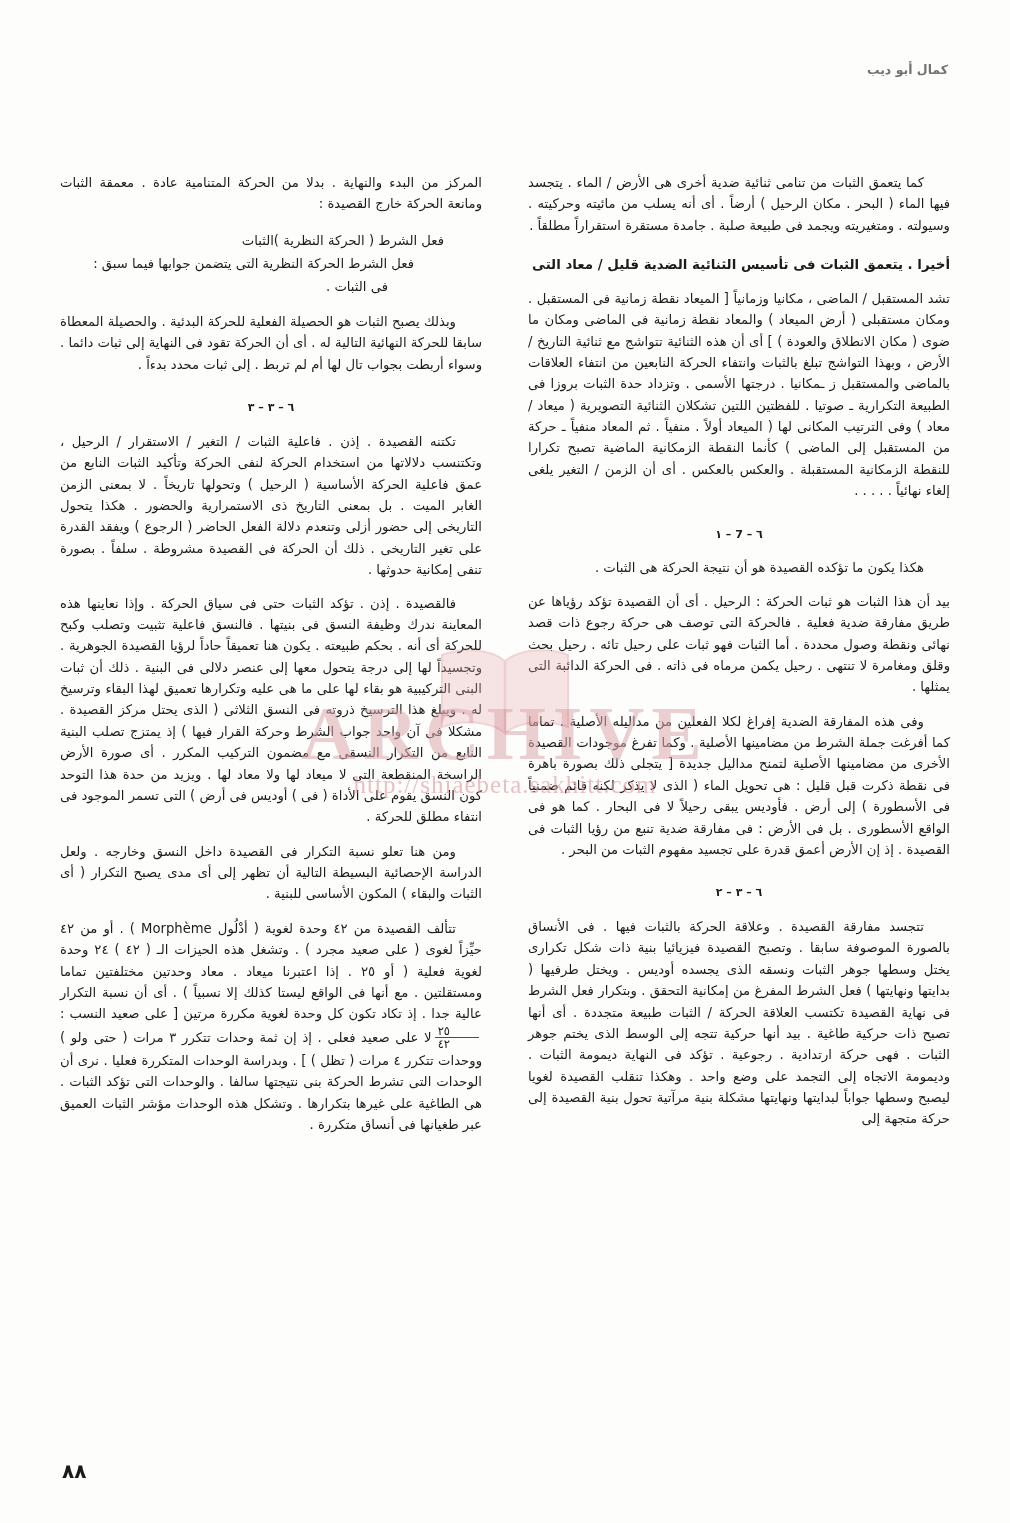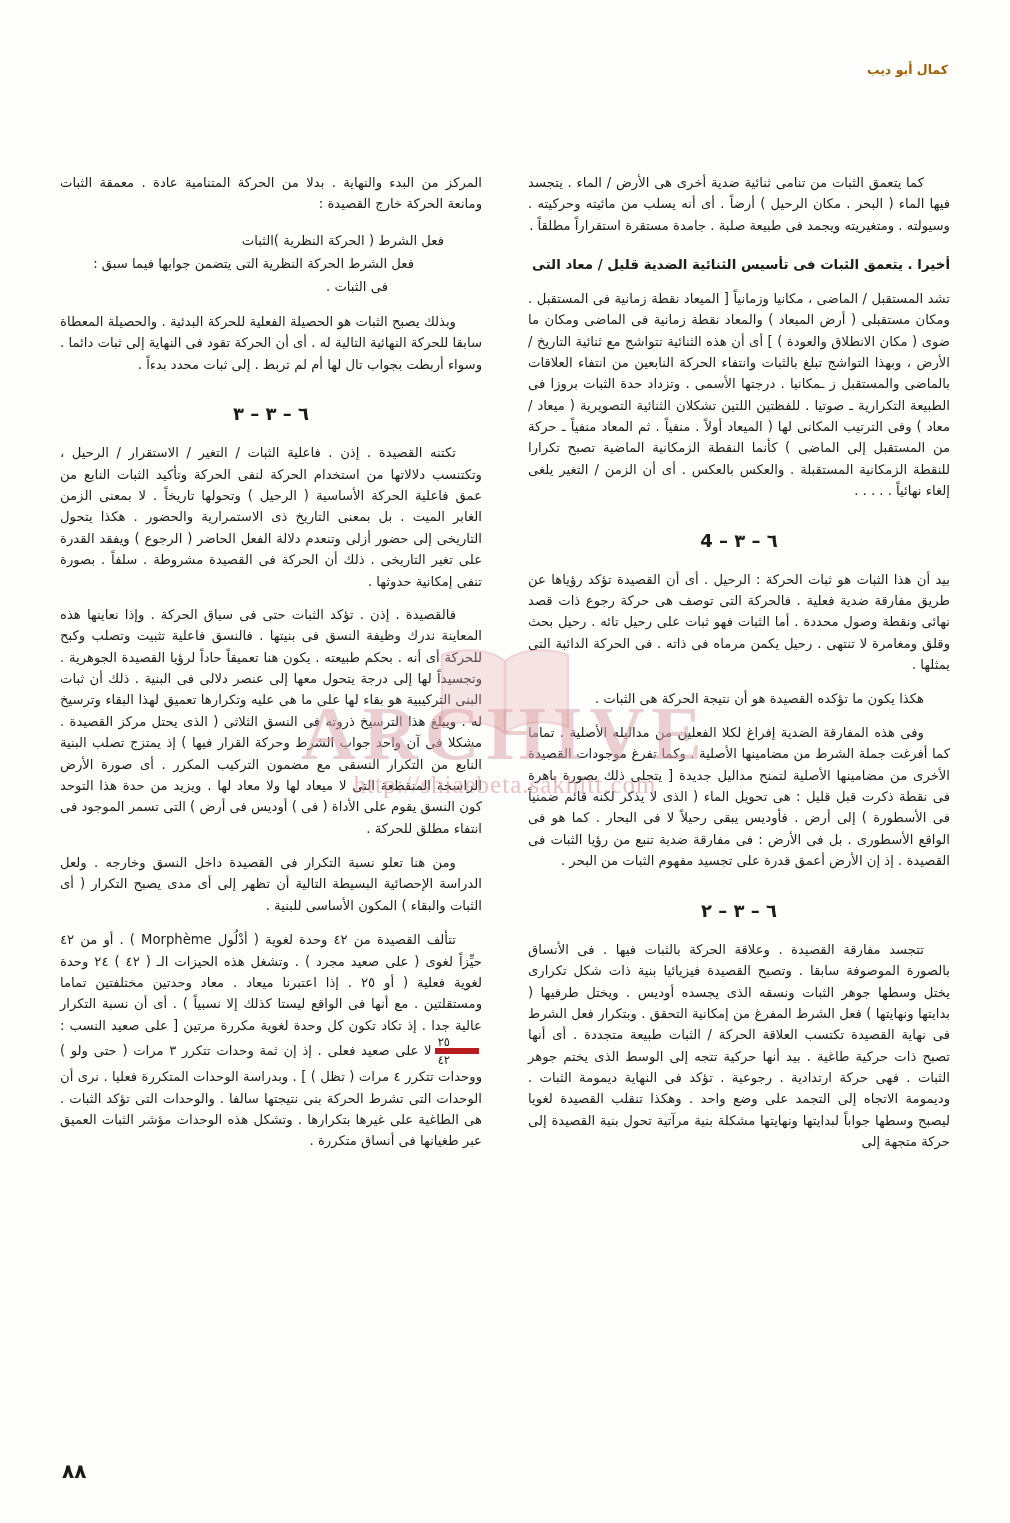--- a/index.html
+++ b/index.html
@@ -22,21 +22,21 @@
     background: #fdfdfc;
   }
 
   
   .running-head {
     position: absolute;
     top: 62px;
     right: 62px;
     font-size: 12.5px;
     font-weight: bold;
-    color: #a16207;
+    color: #737373;
     letter-spacing: 0;
   }
 
   
   .columns {
     position: absolute;
     top: 160px;
     right: 60px;
     left: 60px;
     display: flex;
@@ -64,21 +64,21 @@
   .heading {
     font-weight: bold;
     margin: 18px 0 9px 0;
     text-indent: 0;
     font-size: 13.4px;
   }
 
   .secnum {
     text-align: center;
     font-weight: bold;
-    font-size: 18px;
+    font-size: 11px;
     margin: 24px 0 14px 0;
     letter-spacing: 2px;
   }
 
   .formula {
     margin: 14px 0 6px 0;
     text-indent: 0;
     padding-right: 38px;
     line-height: 1.75;
   }
@@ -88,21 +88,21 @@
 
   .frac {
     display: inline-block;
     vertical-align: middle;
     text-align: center;
     line-height: 1.05;
     font-size: 11.5px;
     margin: 0 3px;
   }
   .frac .num { display: block; padding: 0 3px; }
-  .frac .den { display: block; border-top: 6px solid #b91c1c; padding: 0 3px; }
+  .frac .den { display: block; border-top: 1px solid #b91c1c; padding: 0 3px; }
 
   
   .folio {
     position: absolute;
     bottom: 40px;
     left: 62px;
     font-size: 20px;
     font-weight: bold;
     color: #1a1a1a;
     letter-spacing: 1px;
@@ -164,24 +164,24 @@
   <div class="columns">
 
     <div class="col">
 
       <p class="para">كما يتعمق الثبات من تنامى ثنائية ضدية أخرى هى الأرض / الماء . يتجسد فيها الماء ( البحر . مكان الرحيل ) أرضاً . أى أنه يسلب من مائيته وحركيته . وسيولته . ومتغيريته ويجمد فى طبيعة صلبة . جامدة مستقرة استقراراً مطلقاً .</p>
 
       <p class="heading">أخيرا . يتعمق الثبات فى تأسيس الثنائية الضدية قليل / معاد التى</p>
 
       <p class="para noindent tight">تشد المستقبل / الماضى ، مكانيا وزمانياً [ الميعاد نقطة زمانية فى المستقبل . ومكان مستقبلى ( أرض الميعاد ) والمعاد نقطة زمانية فى الماضى ومكان ما ضوى ( مكان الانطلاق والعودة ) ] أى أن هذه الثنائية تتواشج مع ثنائية التاريخ / الأرض ، وبهذا التواشج تبلغ بالثبات وانتفاء الحركة النابعين من انتفاء العلاقات بالماضى والمستقبل ز ـمكانيا . درجتها الأسمى . وتزداد حدة الثبات بروزا فى الطبيعة التكرارية ـ صوتيا . للفظتين اللتين تشكلان الثنائية التصويرية ( ميعاد / معاد ) وفى الترتيب المكانى لها ( الميعاد أولاً . منفياً . ثم المعاد منفياً ـ حركة من المستقبل إلى الماضى ) كأنما النقطة الزمكانية الماضية تصبح تكرارا للنقطة الزمكانية المستقبلة . والعكس بالعكس . أى أن الزمن / التغير يلغى إلغاء نهائياً . . . . .</p>
 
-      <div class="secnum">٦ – ٣ – 4</div>
-
+      <div class="secnum">٦ – 7 – ١</div>
+
+      <p class="para">هكذا يكون ما تؤكده القصيدة هو أن نتيجة الحركة هى الثبات .</p>
       <p class="para noindent">بيد أن هذا الثبات هو ثبات الحركة : الرحيل . أى أن القصيدة تؤكد رؤياها عن طريق مفارقة ضدية فعلية . فالحركة التى توصف هى حركة رجوع ذات قصد نهائى ونقطة وصول محددة . أما الثبات فهو ثبات على رحيل تائه . رحيل بحث وقلق ومغامرة لا تنتهى . رحيل يكمن مرماه فى ذاته . فى الحركة الدائبة التى يمثلها .</p>
-      <p class="para">هكذا يكون ما تؤكده القصيدة هو أن نتيجة الحركة هى الثبات .</p>
       <p class="para gap">وفى هذه المفارقة الضدية إفراغ لكلا الفعلين من مداليله الأصلية . تماما كما أفرغت جملة الشرط من مضامينها الأصلية . وكما تفرغ موجودات القصيدة الأخرى من مضامينها الأصلية لتمنح مداليل جديدة [ يتجلى ذلك بصورة باهرة فى نقطة ذكرت قبل قليل : هى تحويل الماء ( الذى لا يذكر لكنه قائم ضمنياً فى الأسطورة ) إلى أرض . فأوديس يبقى رحيلاً لا فى البحار . كما هو فى الواقع الأسطورى . بل فى الأرض : فى مفارقة ضدية تنبع من رؤيا الثبات فى القصيدة . إذ إن الأرض أعمق قدرة على تجسيد مفهوم الثبات من البحر .</p>
 
       <div class="secnum">٦ – ٣ – ٢</div>
 
       <p class="para">تتجسد مفارقة القصيدة . وعلاقة الحركة بالثبات فيها . فى الأنساق بالصورة الموصوفة سابقا . وتصبح القصيدة فيزيائيا بنية ذات شكل تكرارى يختل وسطها جوهر الثبات ونسقه الذى يجسده أوديس . ويختل طرفيها ( بدايتها ونهايتها ) فعل الشرط المفرغ من إمكانية التحقق . وبتكرار فعل الشرط فى نهاية القصيدة تكتسب العلاقة الحركة / الثبات طبيعة متجددة . أى أنها تصبح ذات حركية طاغية . بيد أنها حركية تتجه إلى الوسط الذى يختم جوهر الثبات . فهى حركة ارتدادية . رجوعية . تؤكد فى النهاية ديمومة الثبات . وديمومة الاتجاه إلى التجمد على وضع واحد . وهكذا تنقلب القصيدة لغويا ليصبح وسطها جواباً لبدايتها ونهايتها مشكلة بنية مرآتية تحول بنية القصيدة إلى حركة متجهة إلى</p>
 
     </div>
 
     <div class="col">
 

